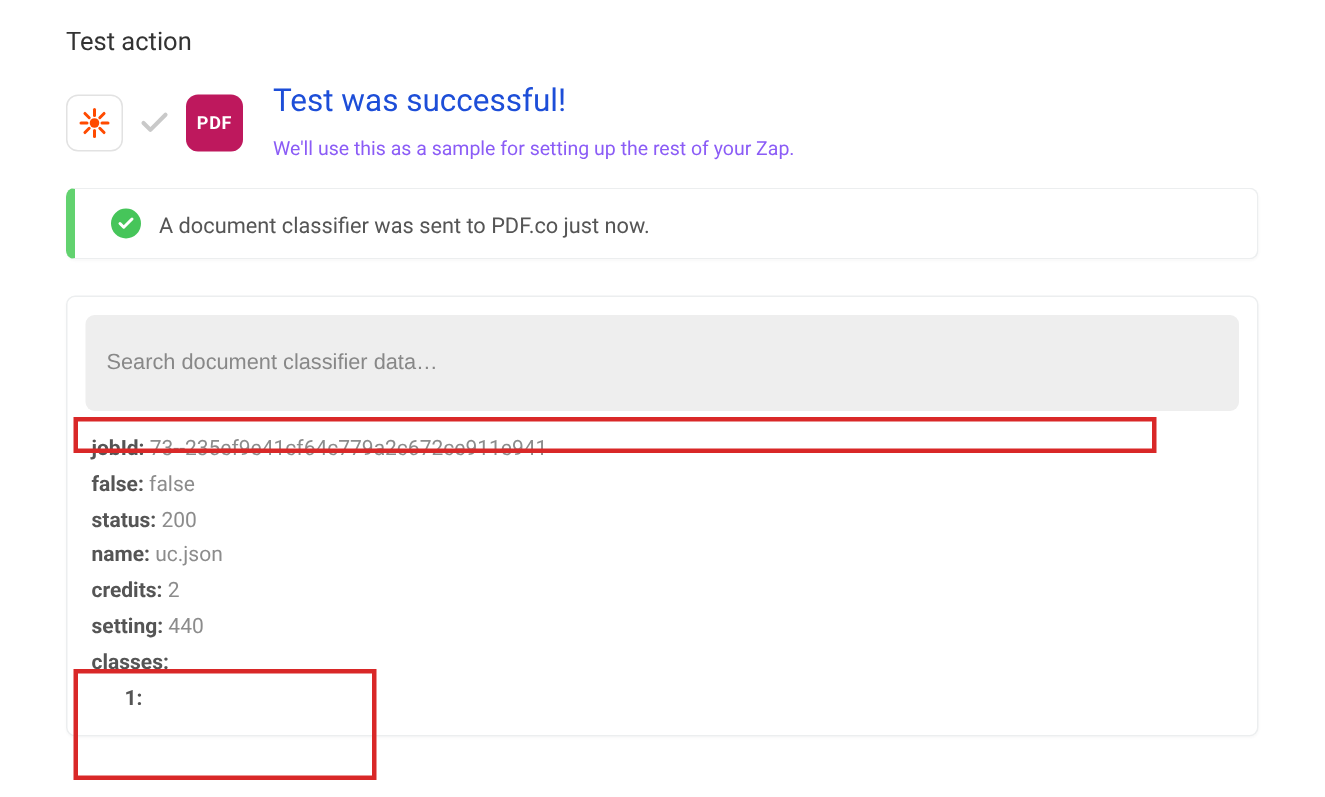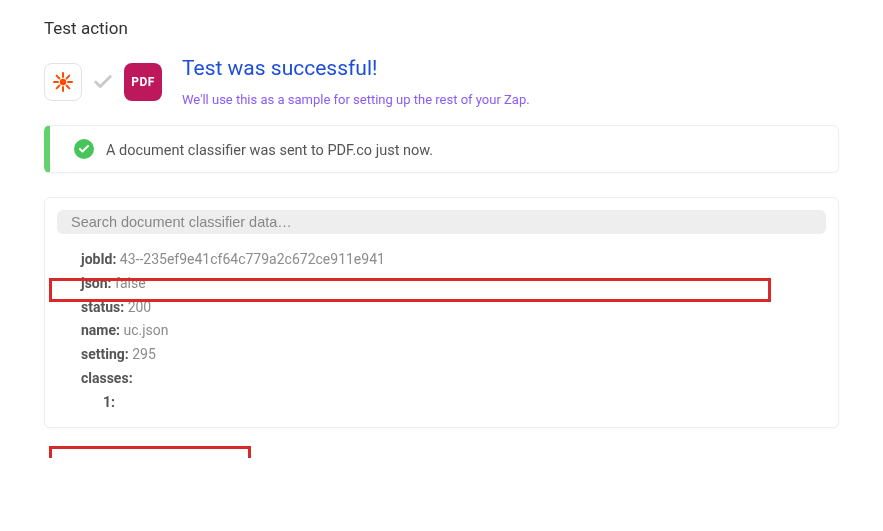--- a/index.html
+++ b/index.html
@@ -92,39 +92,38 @@
   .results-panel {
     border: 1px solid #eceeef;
     border-radius: 6px;
     padding: 12px;
     box-shadow: 0 1px 2px rgba(0,0,0,0.03);
     position: relative;
   }
   .search-bar {
     background: #eeeeee;
     border-radius: 6px;
-    padding: 4px 14px;
+    padding: 24px 14px;
     color: #888;
     font-size: 14.5px;
     margin-bottom: 14px;
     border: none;
     width: 100%;
     outline: none;
   }
   .search-bar::placeholder { color:#888; }
   .kv-list { padding: 0 4px; }
   .kv-line {
     font-size: 14px;
     color: #8c8c8c;
     line-height: 1.7;
   }
   .kv-key {
     font-weight: 700;
     color: #555;
-    margin-left: 20px;
   }
   .indent1 { padding-left: 22px; }
   .indent2 { padding-left: 44px; }
   
   .hl {
     position: absolute;
     border: 3px solid #d92828;
     pointer-events: none;
   }
 </style>
@@ -172,37 +171,41 @@
   <div class="alert-text">A document classifier was sent to PDF.co just now.</div>
 </div>
 
 <div class="results-panel">
 
   <input class="search-bar" type="text" placeholder="Search document classifier data…" style="">
 
   <div class="kv-list">
     <div class="kv-line">
       <span class="kv-key">jobId:</span>
-      <span>43--235ef9e41cf64c779a2c672ce911e941</span>
-    </div>
-    <div class="kv-line">
-      <span class="kv-key">json:</span>
+      <span>73--235ef9e41cf64c779a2c672ce911e941</span>
+    </div>
+    <div class="kv-line">
+      <span class="kv-key">false:</span>
       <span>false</span>
     </div>
     <div class="kv-line">
       <span class="kv-key">status:</span>
       <span>200</span>
     </div>
     <div class="kv-line">
       <span class="kv-key">name:</span>
       <span>uc.json</span>
     </div>
     <div class="kv-line">
+      <span class="kv-key">credits:</span>
+      <span>2</span>
+    </div>
+    <div class="kv-line">
       <span class="kv-key">setting:</span>
-      <span>295</span>
+      <span>440</span>
     </div>
     <div class="kv-line">
       <span class="kv-key">classes:</span>
     </div>
     <div class="kv-line indent1">
       <span class="kv-key">1:</span>
     </div>
   </div>
 
   

